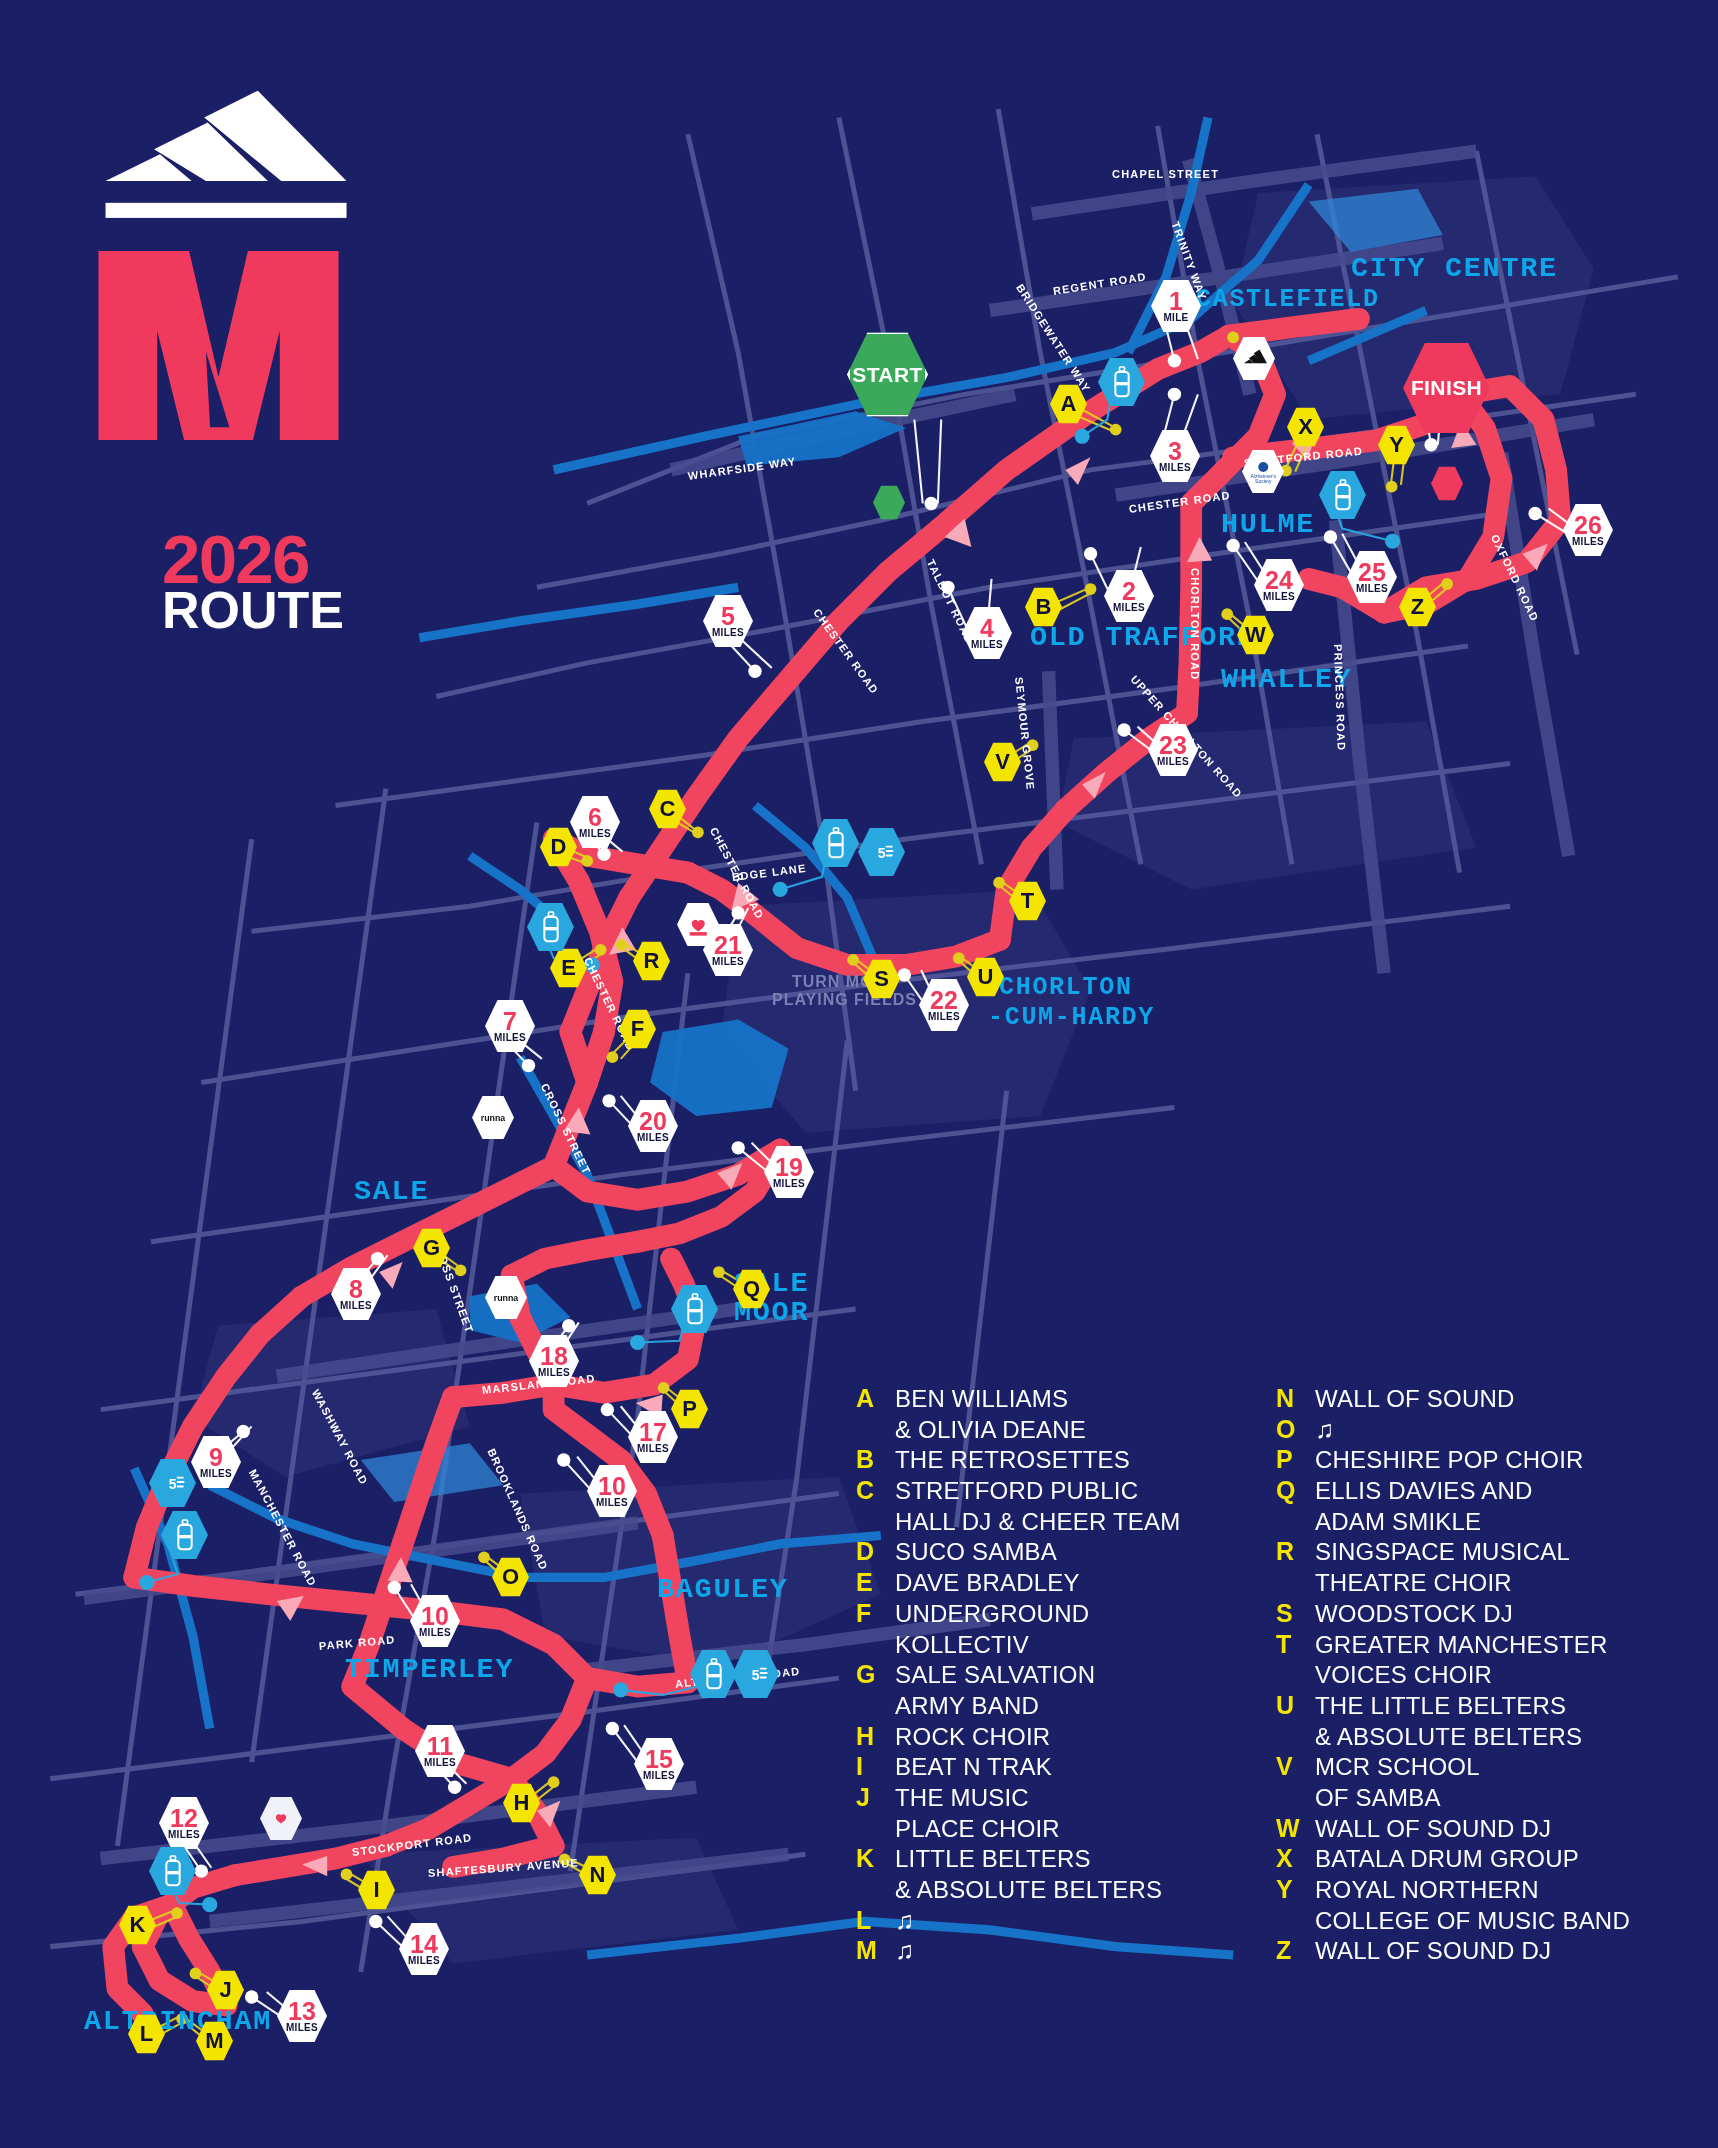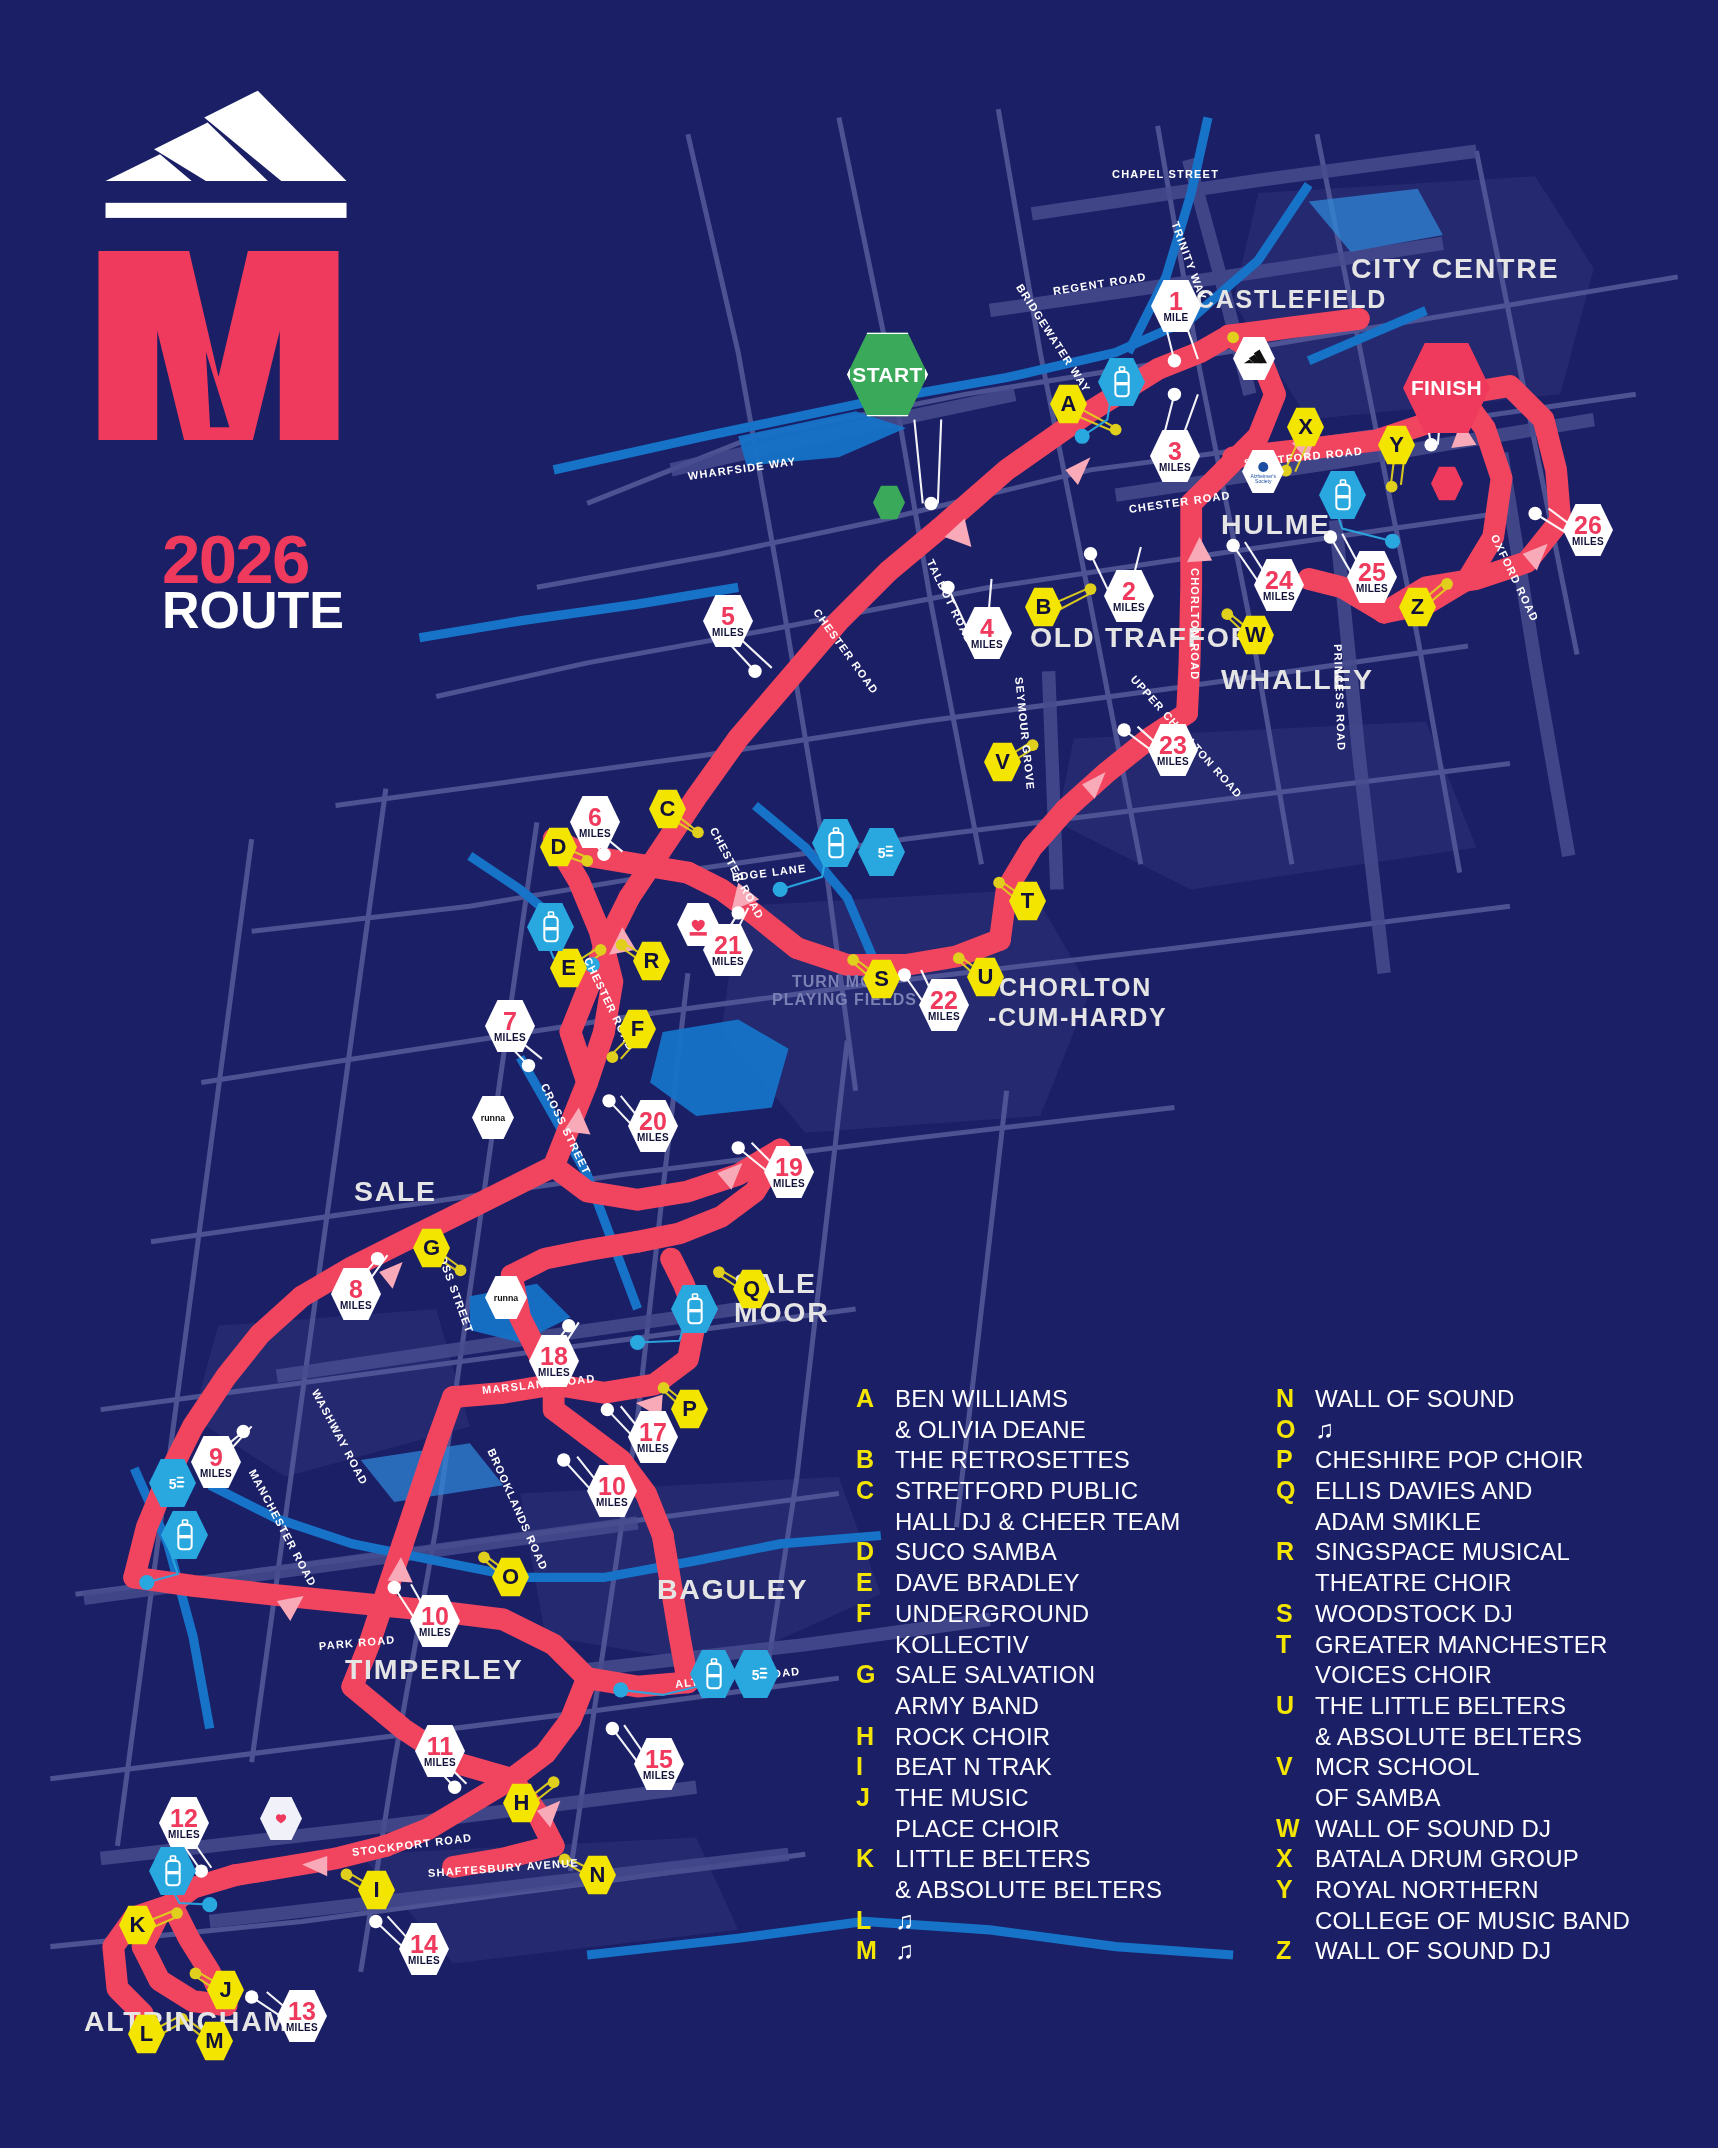--- a/index.html
+++ b/index.html
@@ -38,22 +38,22 @@
   }
   .legend-val{
     color:#ffffff;font-size:24px;line-height:29px;letter-spacing:0.2px;
   }
   .legend-val.music{font-size:25px;}
   .legend-cont{display:flex;}
   .legend-cont .legend-key{visibility:hidden;}
 
   
   .area-label{
-    position:absolute;color:#e5e5e5;font-weight:bold;letter-spacing:1.7px;
-    font-size:25px;white-space:nowrap;
+    position:absolute;color:#0ea5e9;font-weight:bold;letter-spacing:1.7px;
+    font-size:25px;white-space:nowrap;font-family:Liberation Mono, monospace;
   }
   .area-label.big{font-size:28.5px;}
   .road-label{
     position:absolute;color:#ffffff;font-weight:bold;font-size:11px;
     letter-spacing:1.2px;white-space:nowrap;
   }
   .park-label{
     position:absolute;color:#7b80b5;font-weight:bold;font-size:16px;
     letter-spacing:1px;text-align:center;white-space:nowrap;
   }

